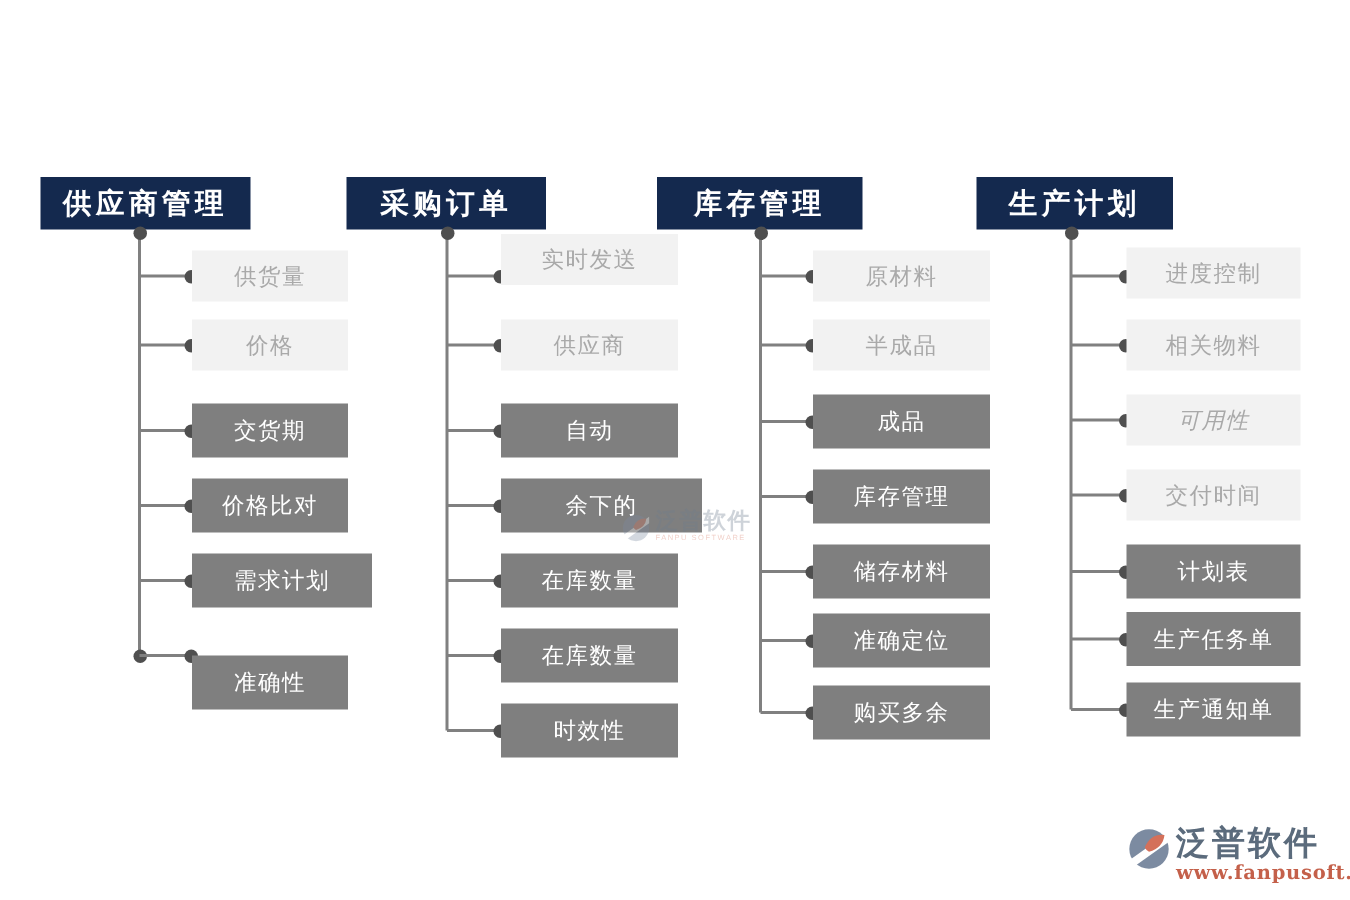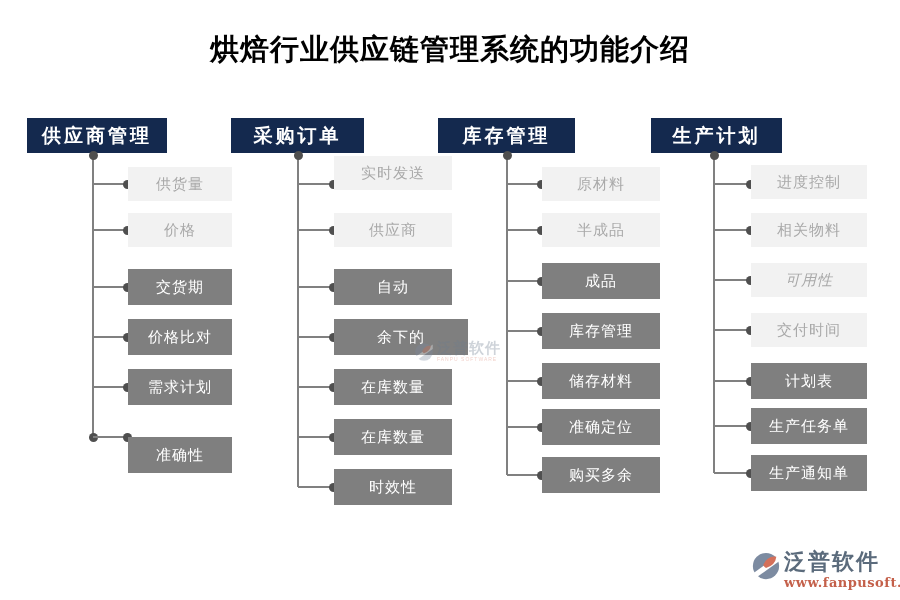--- a/index.html
+++ b/index.html
@@ -47,21 +47,20 @@
   .logo-url{
     font-family:"DejaVu Serif","Liberation Serif",serif;
     font-size:13px;font-weight:bold;color:var(--logoUrl,#c4604a);
     white-space:nowrap;margin-top:3px;letter-spacing:0.5px;
   }
 </style>
 </head>
 <body>
 
 <div id="canvas" style="--navy: #14294e; --headerText: #ffffff; --lightBg: #f2f2f2; --lightText: #a9a9a9; --darkBg: #7f7f7f; --darkText: #ffffff; --line: #808080; --dot: #4f4f4f; --title: #000000; --logoText: #5b6b7c; --logoUrl: #c4604a;">
-  <div class="title">烘焙行业供应链管理系统的功能介绍</div>
 
   <div id="diagram">
       <div>
         <div class="col-header" style="left: 27px; width: 140px;">供应商管理</div>
         <div class="vline" style="left: 92px; top: 153px; height: 284px;"></div>
         <div class="dot" style="left: 88.5px; top: 150.5px;"></div>
         <div class="dot" style="left: 88.5px; top: 432.5px;"></div>
         <div class="hline" style="left: 93px; top: 183px; width: 35px;"></div>
         <div class="dot" style="left: 122.5px; top: 179.5px;"></div>
         <div class="node light" style="left: 128px; top: 167px; width: 104px; height: 34px; text-align: right;">供货量</div>
@@ -69,21 +68,21 @@
         <div class="dot" style="left: 122.5px; top: 225.5px;"></div>
         <div class="node light" style="left: 128px; top: 213px; width: 104px; height: 34px;">价格</div>
         <div class="hline" style="left: 93px; top: 286px; width: 35px;"></div>
         <div class="dot" style="left: 122.5px; top: 282.5px;"></div>
         <div class="node dark" style="left: 128px; top: 269px; width: 104px; height: 36px;">交货期</div>
         <div class="hline" style="left: 93px; top: 336px; width: 35px;"></div>
         <div class="dot" style="left: 122.5px; top: 332.5px;"></div>
         <div class="node dark" style="left: 128px; top: 319px; width: 104px; height: 36px;">价格比对</div>
         <div class="hline" style="left: 93px; top: 386px; width: 35px;"></div>
         <div class="dot" style="left: 122.5px; top: 382.5px;"></div>
-        <div class="node dark" style="left: 128px; top: 369px; width: 104px; height: 36px; font-family: Liberation Serif, serif;">需求计划</div>
+        <div class="node dark" style="left: 128px; top: 369px; width: 120px; height: 36px; font-family: Liberation Serif, serif;">需求计划</div>
         <div class="hline" style="left: 93px; top: 436px; width: 35px;"></div>
         <div class="dot" style="left: 122.5px; top: 432.5px;"></div>
         <div class="node dark" style="left: 128px; top: 437px; width: 104px; height: 36px;">准确性</div>
       </div>
       <div>
         <div class="col-header" style="left: 231px; width: 133px;">采购订单</div>
         <div class="vline" style="left: 297px; top: 153px; height: 334px;"></div>
         <div class="dot" style="left: 293.5px; top: 150.5px;"></div>
         <div class="hline" style="left: 298px; top: 183px; width: 36px;"></div>
         <div class="dot" style="left: 328.5px; top: 179.5px;"></div>

